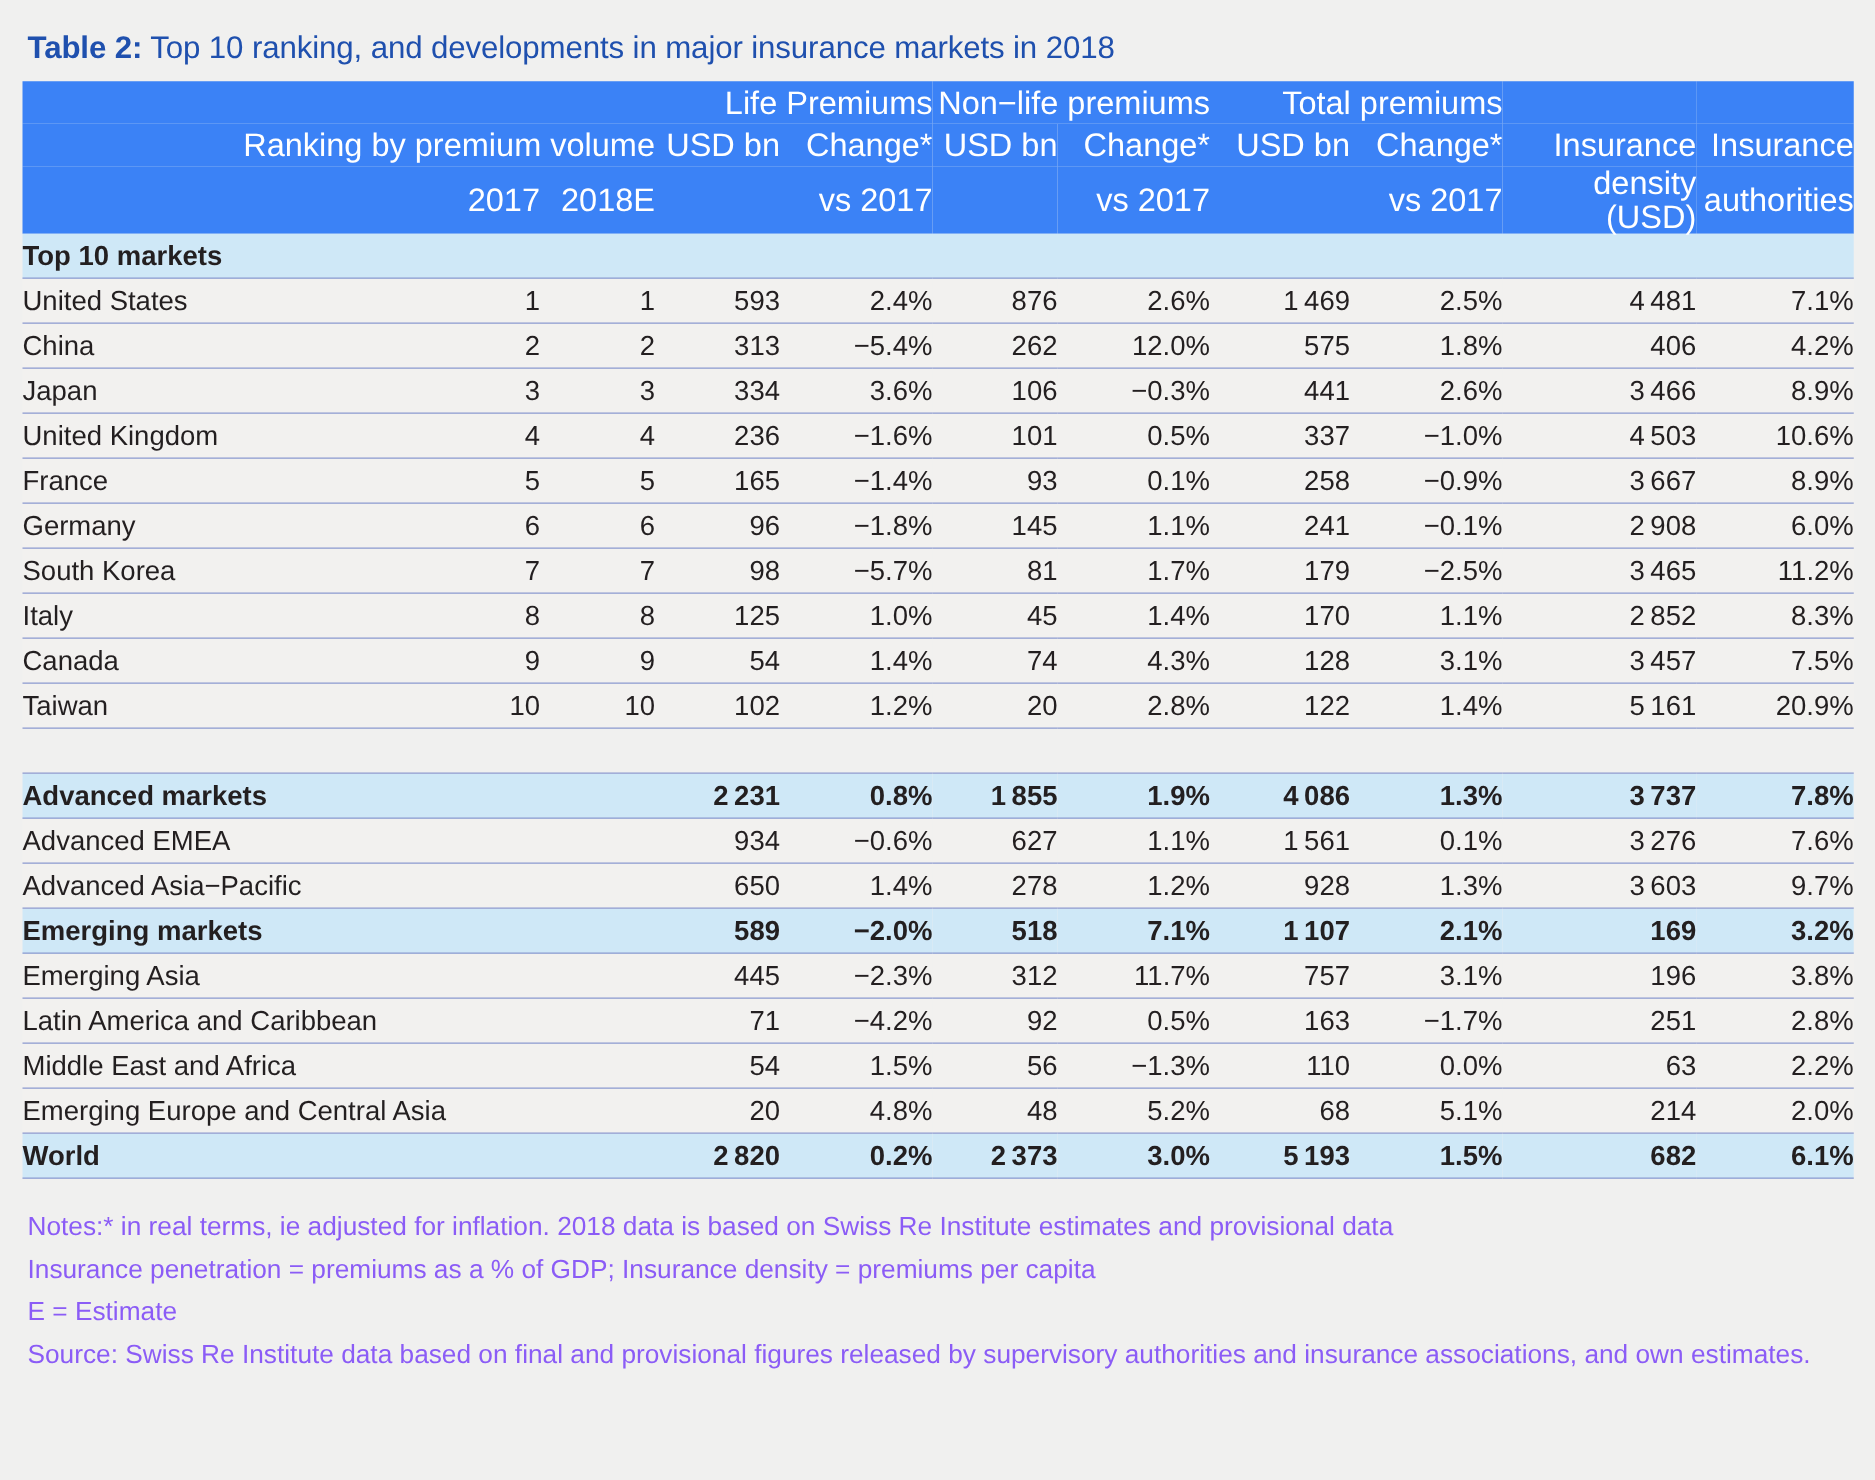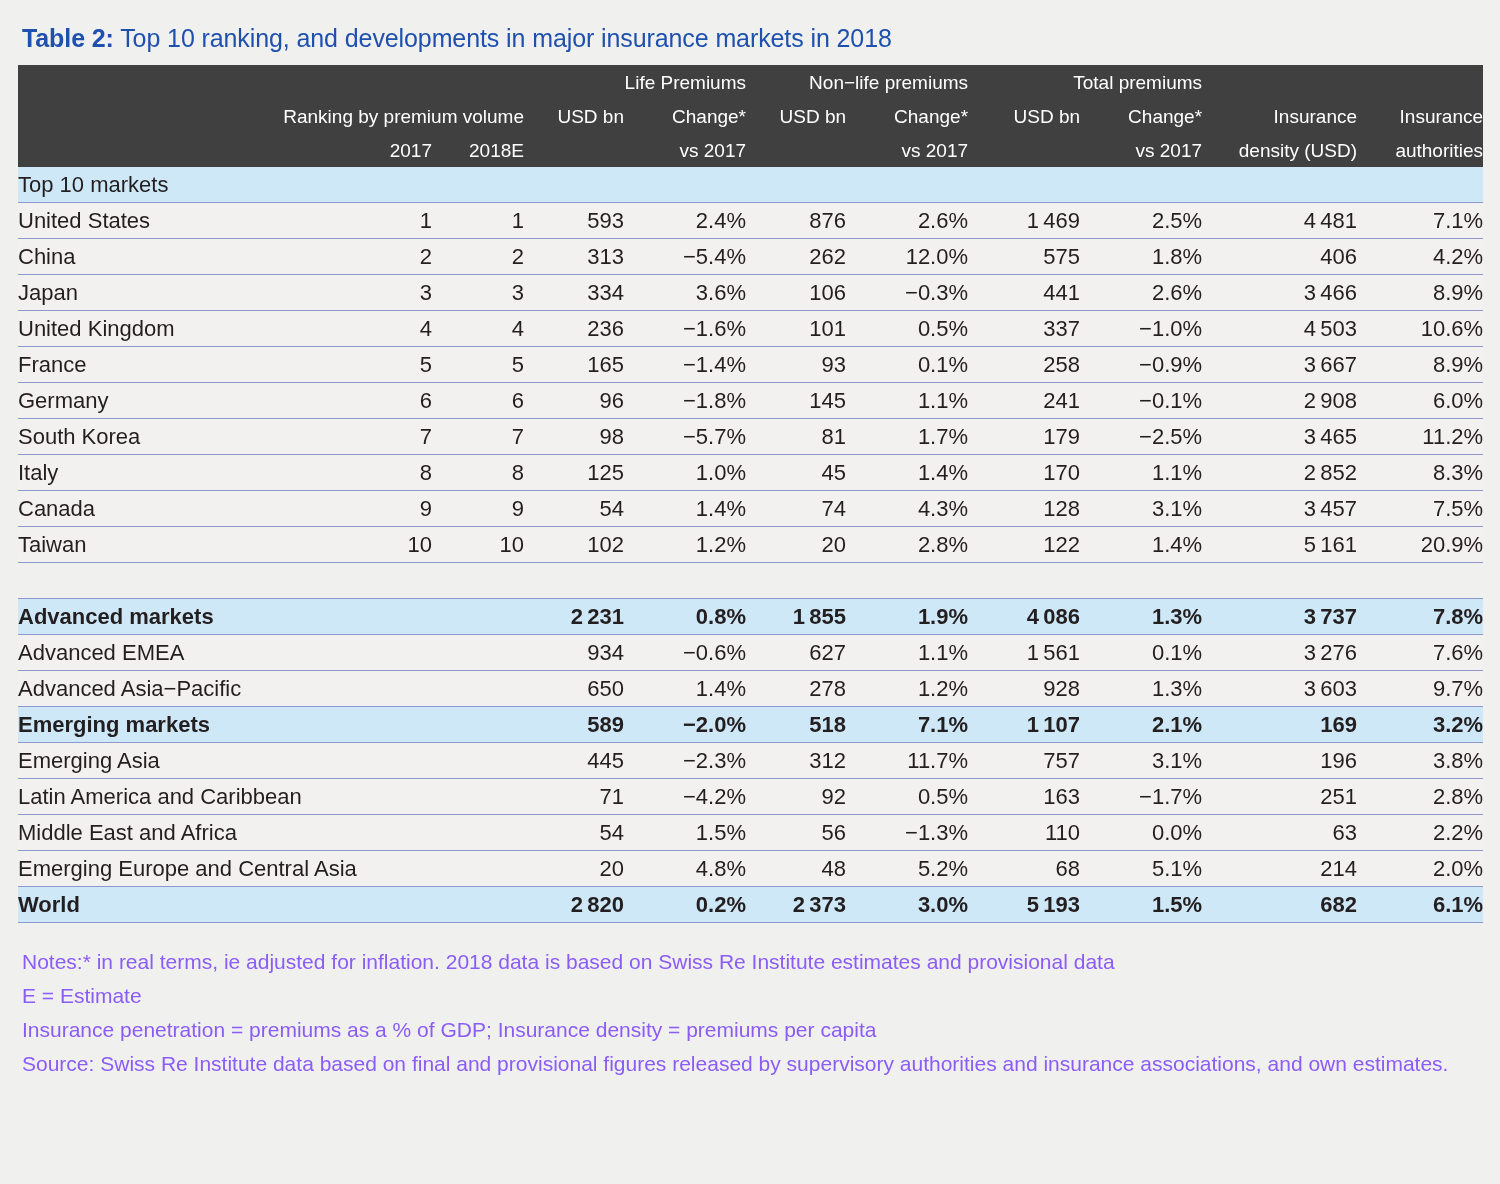--- a/index.html
+++ b/index.html
@@ -60,24 +60,24 @@
   col.c-lchg  { width: 122px; }
   col.c-nusd  { width: 100px; }
   col.c-nchg  { width: 122px; }
   col.c-tusd  { width: 112px; }
   col.c-tchg  { width: 122px; }
   col.c-dens  { width: 155px; }
   col.c-pen   { width: 126px; }
 
   
   thead tr th {
-    background: #404040;
+    background: #3b82f6;
     color: #ffffff;
     font-weight: bold;
-    font-size: 19px;
+    font-size: 26px;
     line-height: 27px;
   }
   th.hc { text-align: right; padding-right: 12px; }
   th.hl { text-align: left; padding-left: 10px; }
   .hrow1 th { height: 34px; }
   .hrow2 th { height: 34px; margin-top: 20px; }
   .hrow3 th { height: 34px; margin-top: 43px; }
 
   
   tbody td {
@@ -104,21 +104,21 @@
 
   
   tr.section td {
     background: #cfe8f7;
     font-weight: bold;
   }
 
   
   tr.banner td {
     background: #cfe8f7;
-    font-weight: normal;
+    font-weight: bold;
     height: 35px;
     line-height: 35px;
     font-size: 22px;
     border-bottom: 1.5px solid #8b99cf;
   }
 
   
   tr.spacer td {
     background: #f0f0ef;
     height: 33px;
@@ -457,18 +457,18 @@
           <td class="num">5 193</td>
           <td class="num">1.5%</td>
           <td class="num">682</td>
           <td class="num">6.1%</td>
         </tr>
       </tbody>
   </table>
 
   <div class="notes">
     <p>Notes:* in real terms, ie adjusted for inflation. 2018 data is based on Swiss Re Institute estimates and provisional data</p>
+    <p>Insurance penetration = premiums as a % of GDP; Insurance density = premiums per capita</p>
     <p>E = Estimate</p>
-    <p>Insurance penetration = premiums as a % of GDP; Insurance density = premiums per capita</p>
     <p class="wrap">Source: Swiss Re Institute data based on final and provisional figures released by supervisory authorities and insurance associations, and own estimates.</p>
   </div>
 
 </div>
 
 </body></html>

